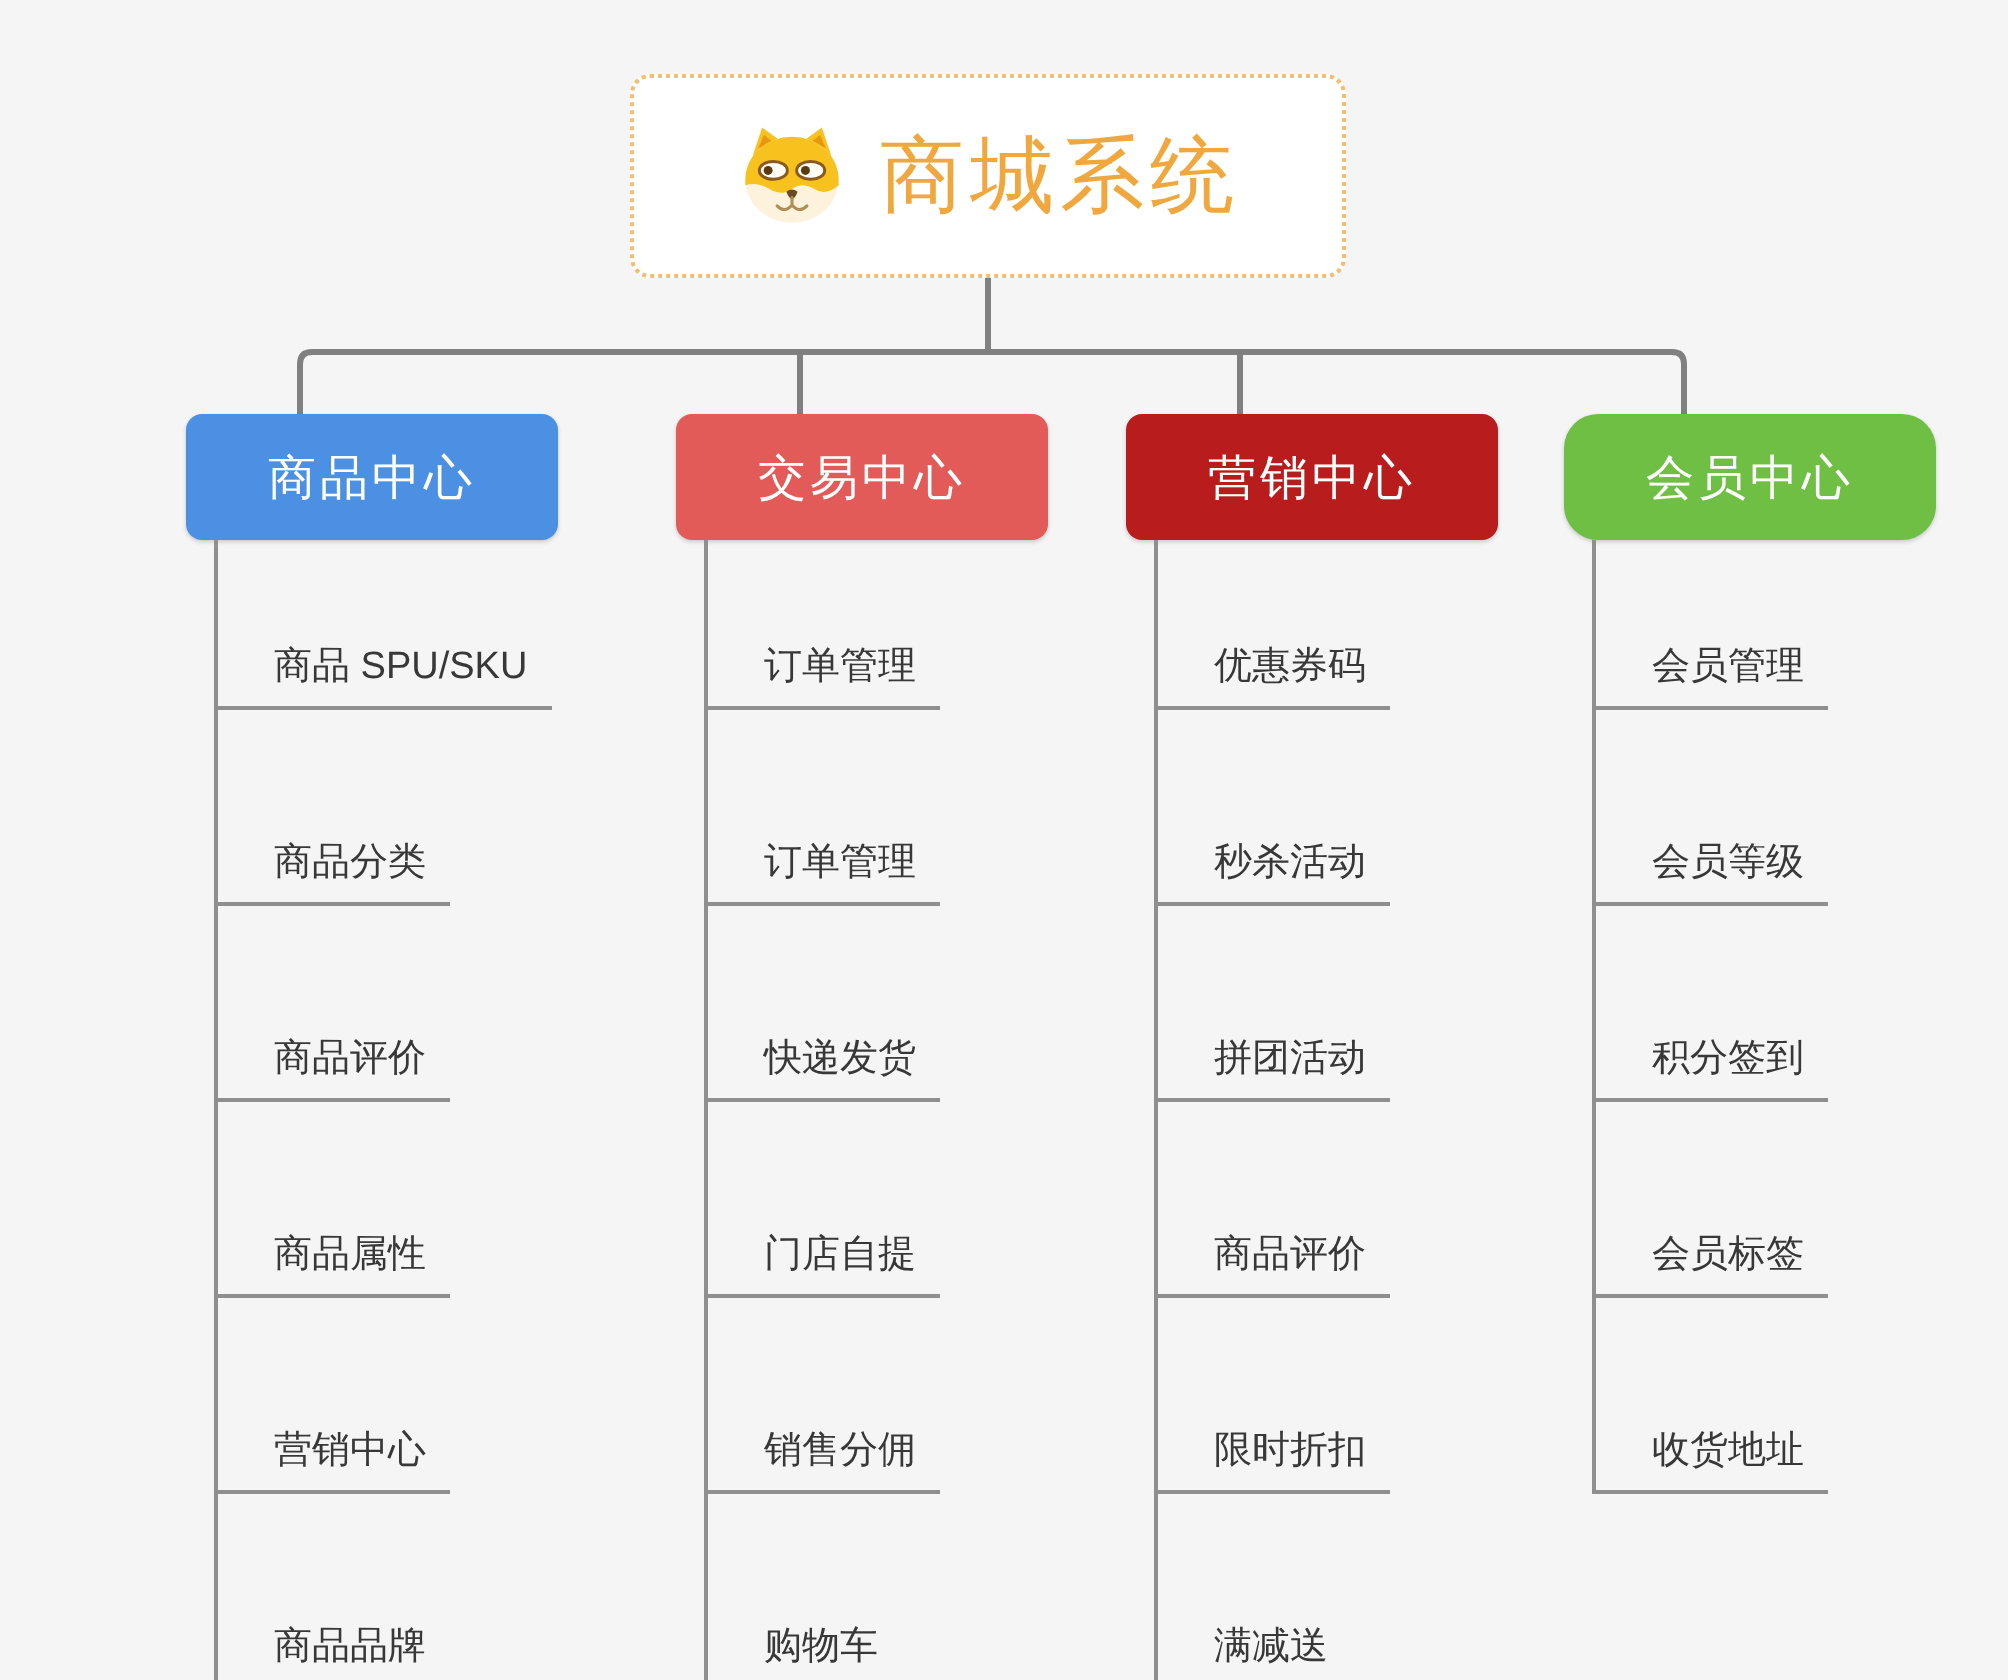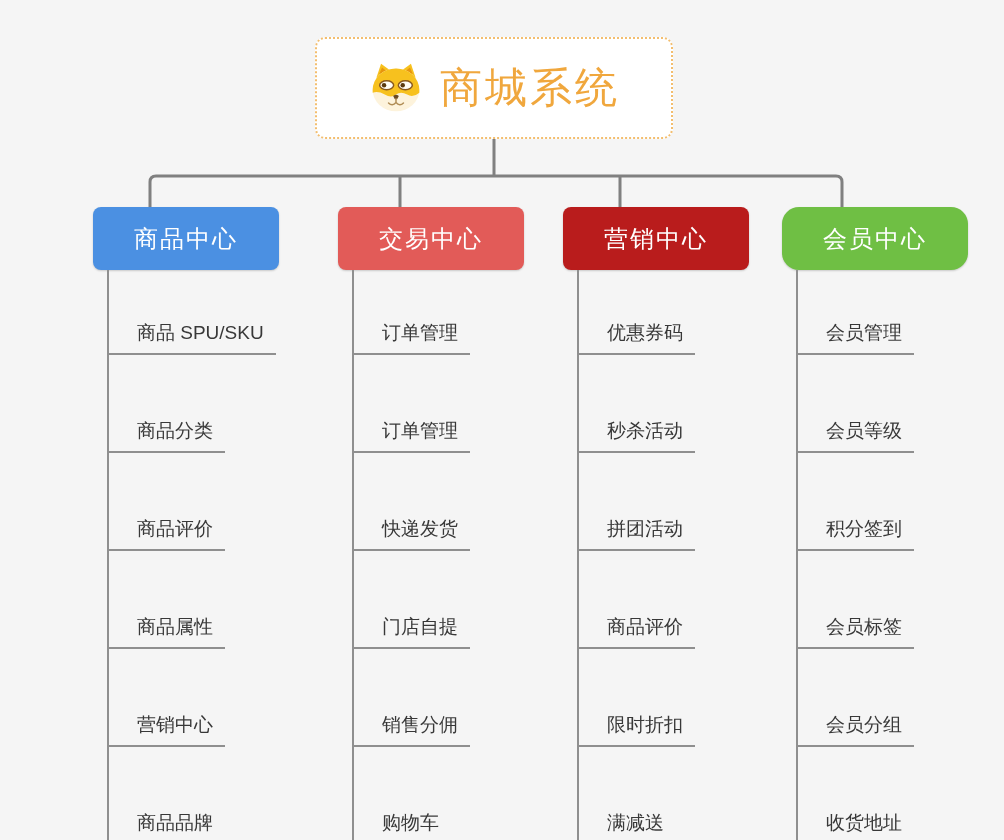--- a/index.html
+++ b/index.html
@@ -200,21 +200,18 @@
       <div class="leaf-row">
           <div class="leaf">会员等级</div>
         </div>
       <div class="leaf-row">
           <div class="leaf">积分签到</div>
         </div>
       <div class="leaf-row">
           <div class="leaf">会员标签</div>
         </div>
       <div class="leaf-row">
-          <div class="leaf">会员分组</div>
-        </div>
-      <div class="leaf-row">
           <div class="leaf">收货地址</div>
         </div>
     </div>
   </section>
 
 </div>
 
 </body></html>

